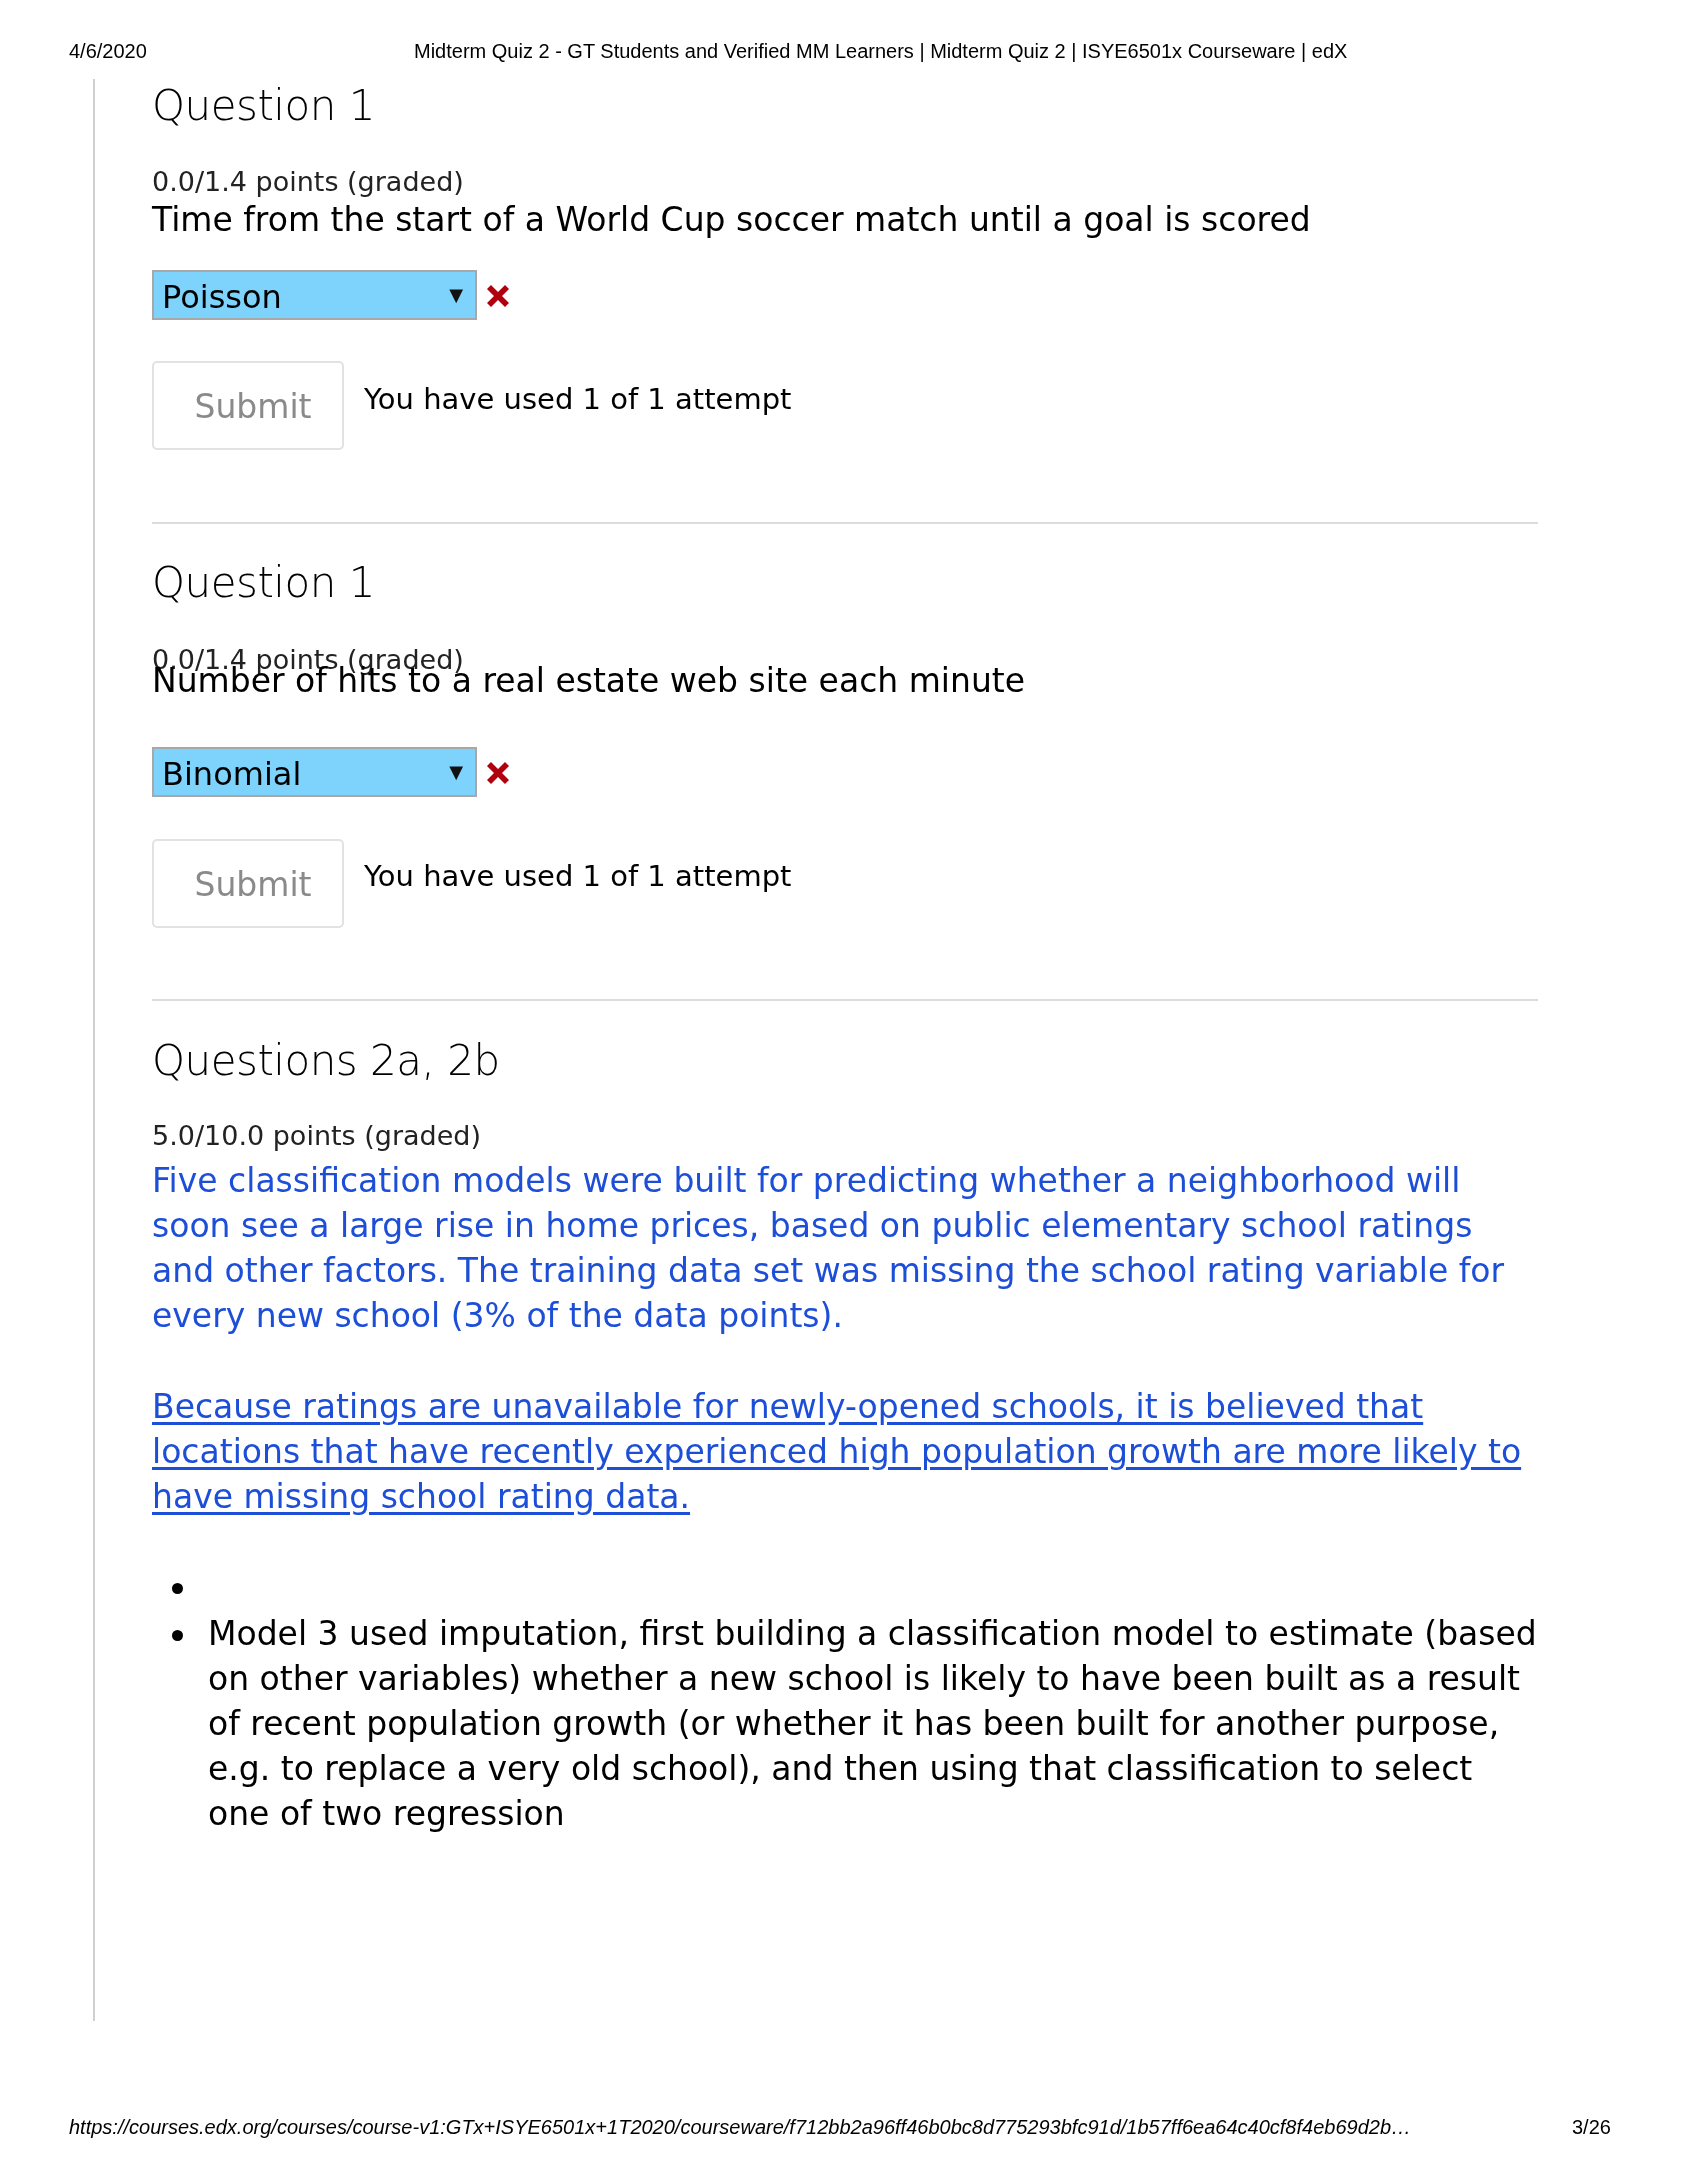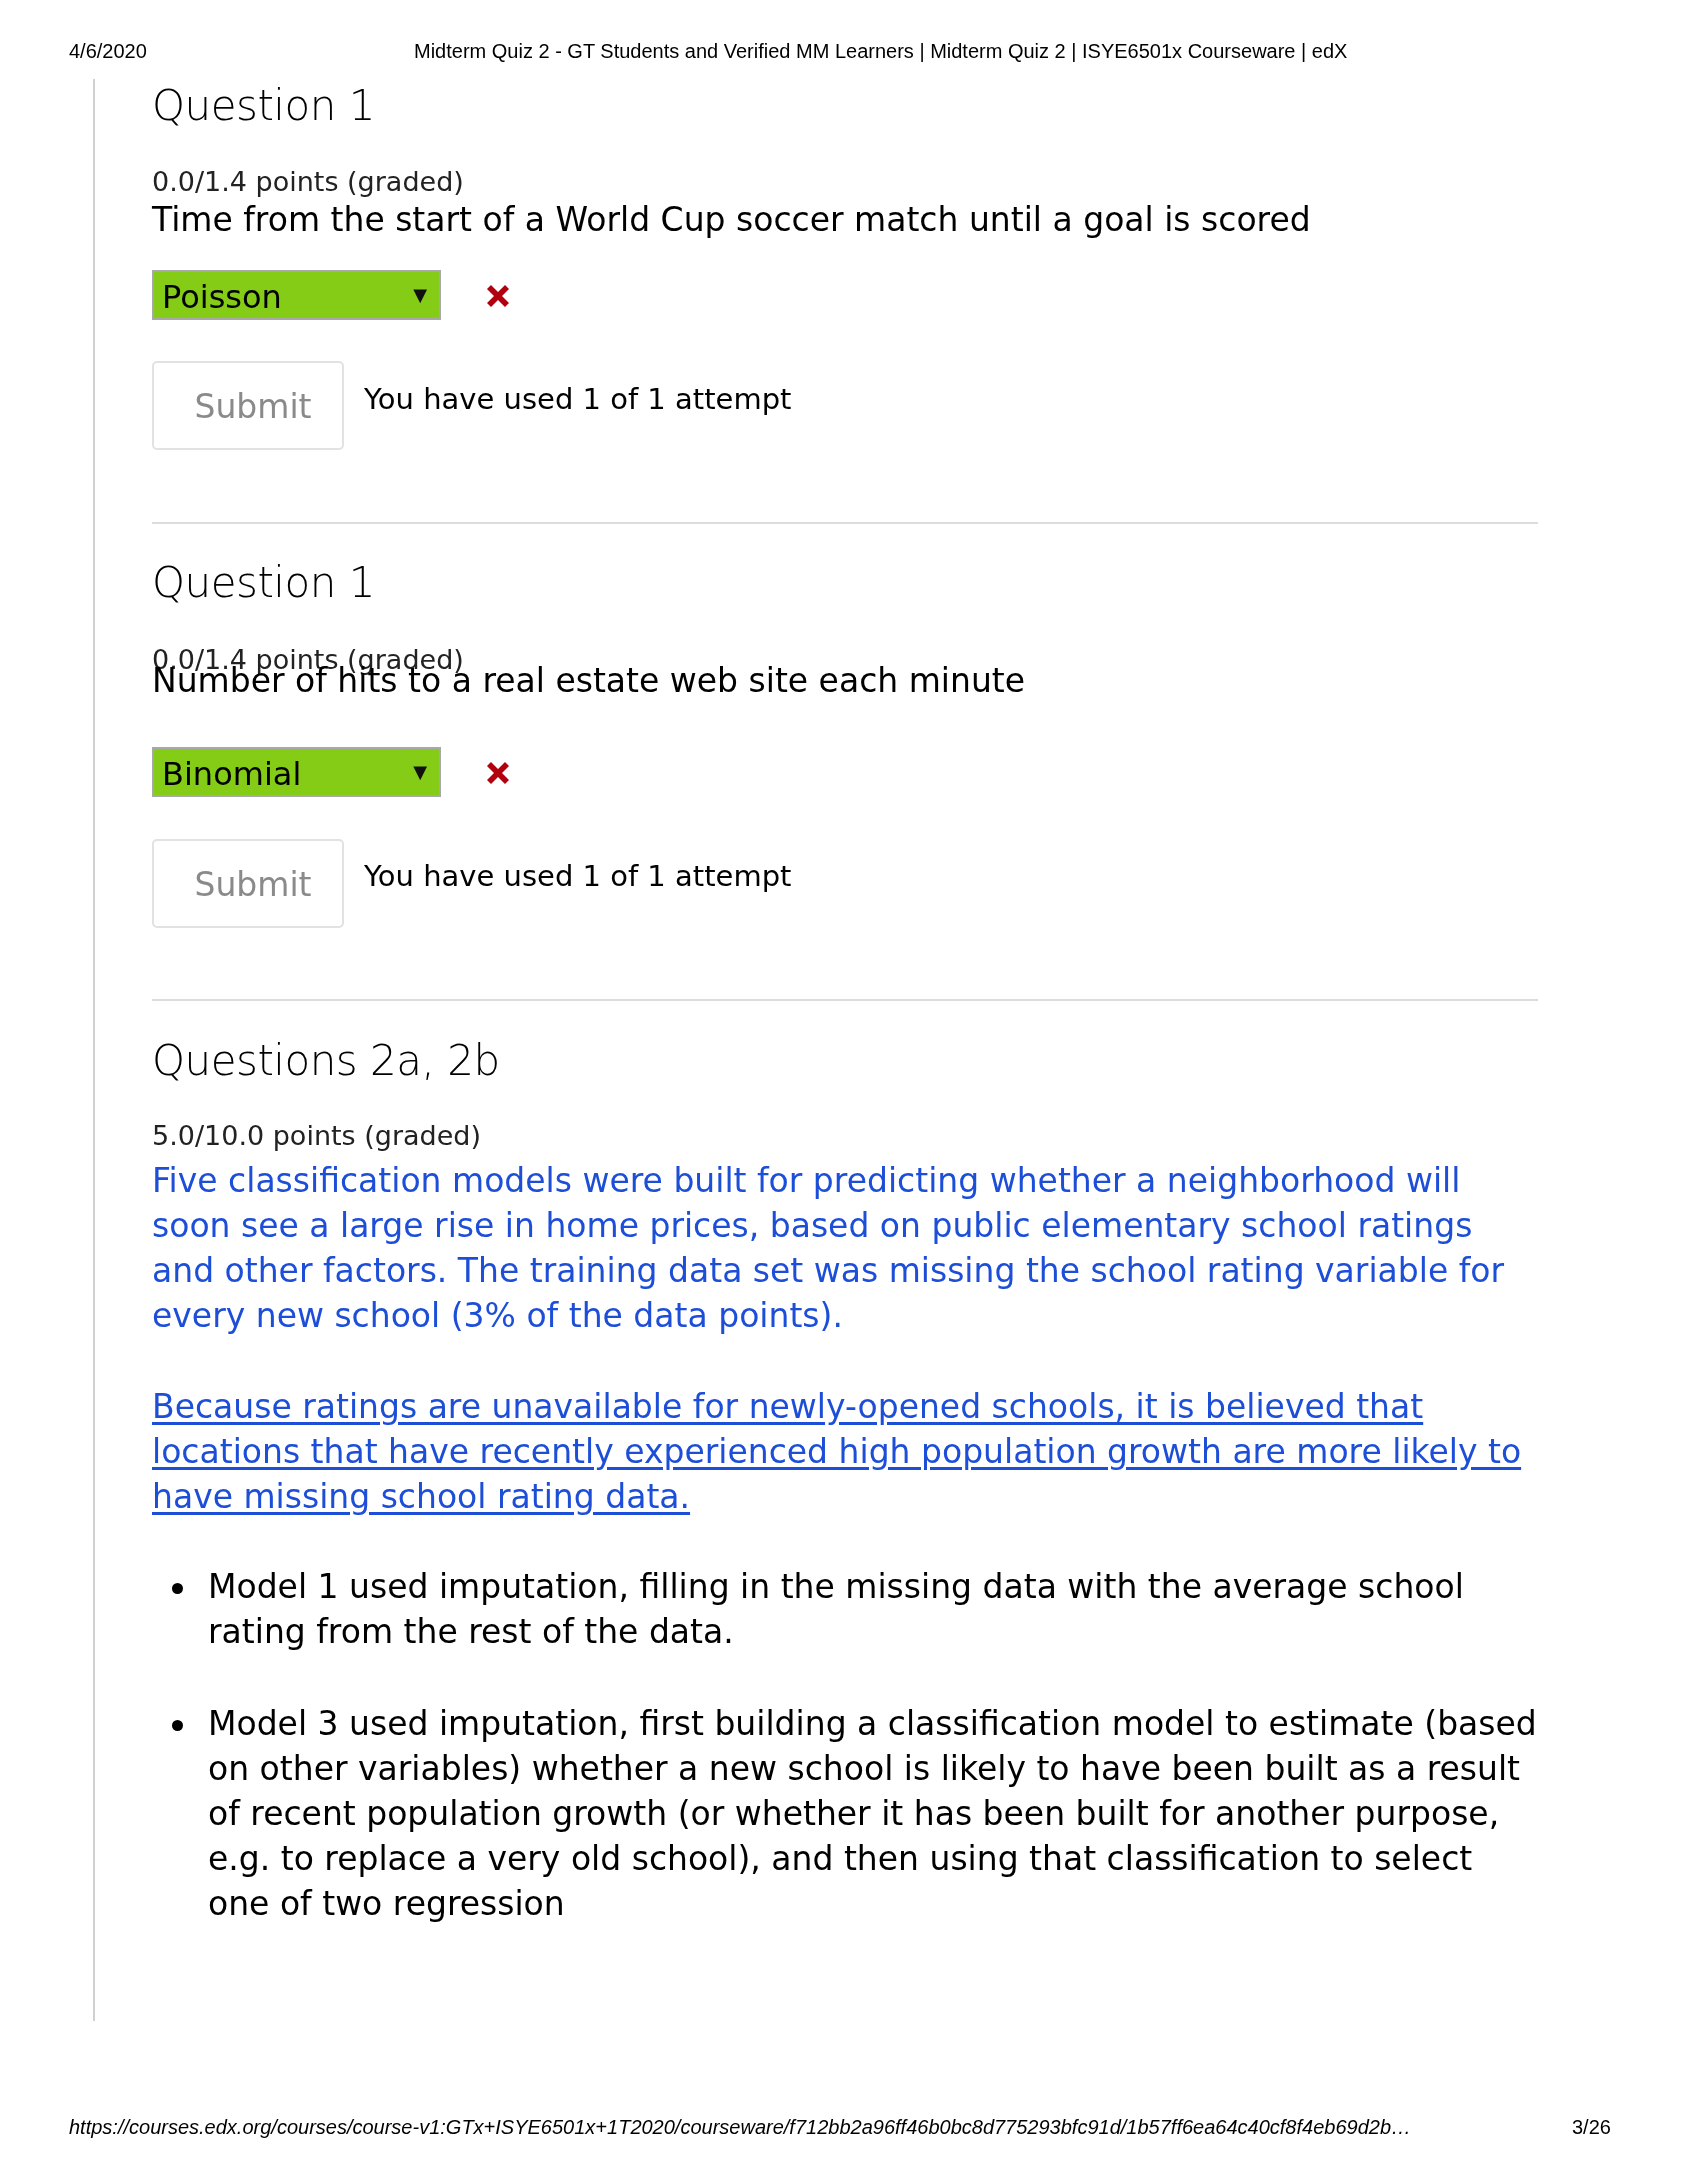--- a/index.html
+++ b/index.html
@@ -13,22 +13,22 @@
          font-family: "Liberation Sans", sans-serif; font-size: 20px; color: #000; }
   .print-url { position: absolute; left: 69px; top: 0; white-space: nowrap; font-style: italic; }
   .print-page { position: absolute; left: 1572px; top: 0; }
   .left-rule { position: absolute; left: 93px; top: 79px; width: 2px; height: 1942px; background: #d0d0d0; }
 
   .content { position: absolute; left: 152px; top: 0; width: 1386px; }
   .q-title { position: absolute; font-family: "DejaVu Sans", sans-serif; font-size: 42px;
          font-weight: 300; color: #000; white-space: nowrap; letter-spacing: -0.5px; }
   .q-points { position: absolute; font-size: 27px; color: #222; white-space: nowrap; }
   .q-prompt { position: absolute; font-size: 33px; color: #000; white-space: nowrap; }
-  .select-box { position: absolute; width: 289px; height: 50px; border: 2px solid #a8a8a8;
-         box-sizing: border-box; background: #84cc16; }
+  .select-box { position: absolute; width: 325px; height: 50px; border: 2px solid #a8a8a8;
+         box-sizing: border-box; background: #7dd3fc; }
   .select-value { position: absolute; left: 8px; top: 6px; font-size: 32px; color: #000; }
   .select-arrow { position: absolute; right: 12px; top: 12px; font-size: 18px; color: #111; }
   .x-icon { position: absolute; width: 30px; height: 30px; }
   .submit-btn { position: absolute; width: 192px; height: 89px; border: 2px solid #e2e2e2;
          border-radius: 5px; box-sizing: border-box; background: #fff; }
   .submit-label { position: absolute; left: 0; right: 0; top: 24px; text-align: center;
          font-size: 33px; color: #8a8a8a; margin-left: 10px; }
   .attempt-text { position: absolute; font-size: 29px; color: #000; white-space: nowrap; }
   .divider { position: absolute; left: 0; width: 1386px; height: 2px; background: #dcdcdc; }
 
@@ -87,21 +87,20 @@
   </div>
 
   <div>
     <div class="q-title" style="top:1036px;">Questions 2a, 2b</div>
     <div class="q-points" style="top:1120px;">5.0/10.0 points (graded)</div>
     <div class="para" style="top:1158px;">Five classification models were built for predicting whether a neighborhood will soon see a large rise in home prices, based on public elementary school ratings and other factors. The training data set was missing the school rating variable for every new school (3% of the data points).</div>
     <div class="para underline-para" style="top:1384px;">Because ratings are unavailable for newly-opened schools, it is believed that locations that have recently experienced high population growth are more likely to have missing school rating data.</div>
     <ul class="bullet-list" style="top:1564px;">
       <li class="bullet-item">
         <span class="bullet-dot"></span>
-        <span>Model 1 used imputation, filling in the missing data with the average school rating from the rest of the data.</span>
       </li>
       <li class="bullet-item">
         <span class="bullet-dot"></span>
         <span>Model 3 used imputation, first building a classification model to estimate (based on other variables) whether a new school is likely to have been built as a result of recent population growth (or whether it has been built for another purpose, e.g. to replace a very old school), and then using that classification to select one of two regression</span>
       </li>
     </ul>
   </div>
 </div>
 
 <div class="print-footer">

